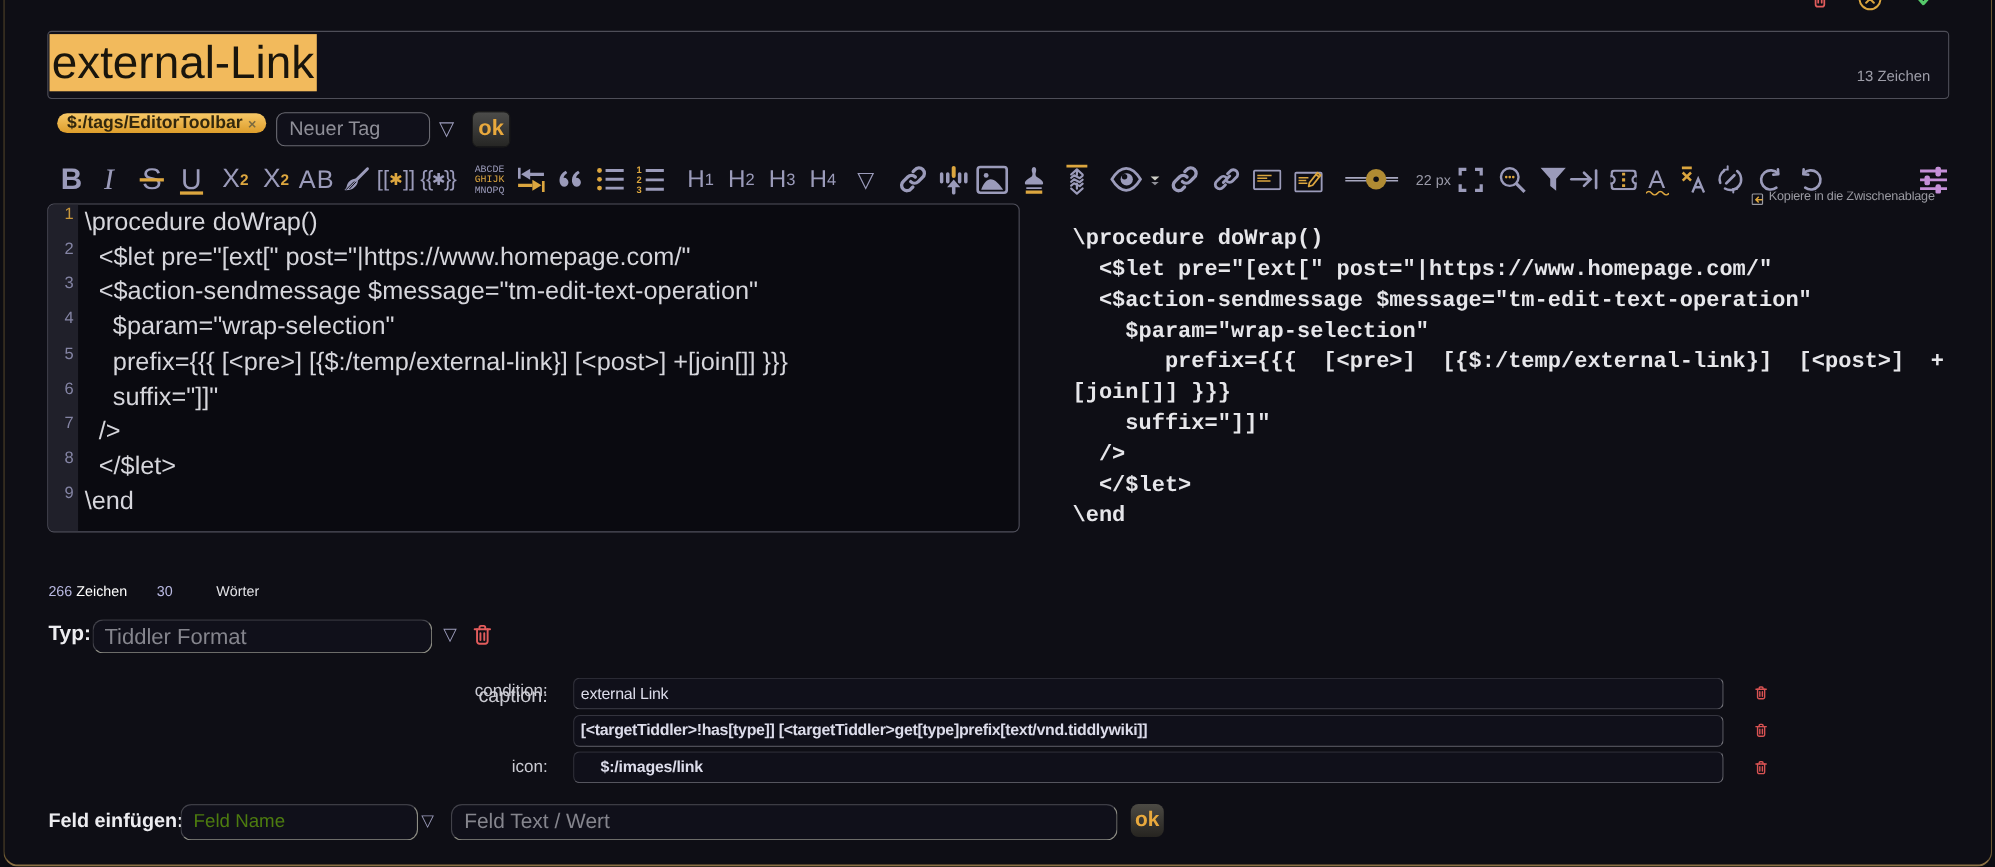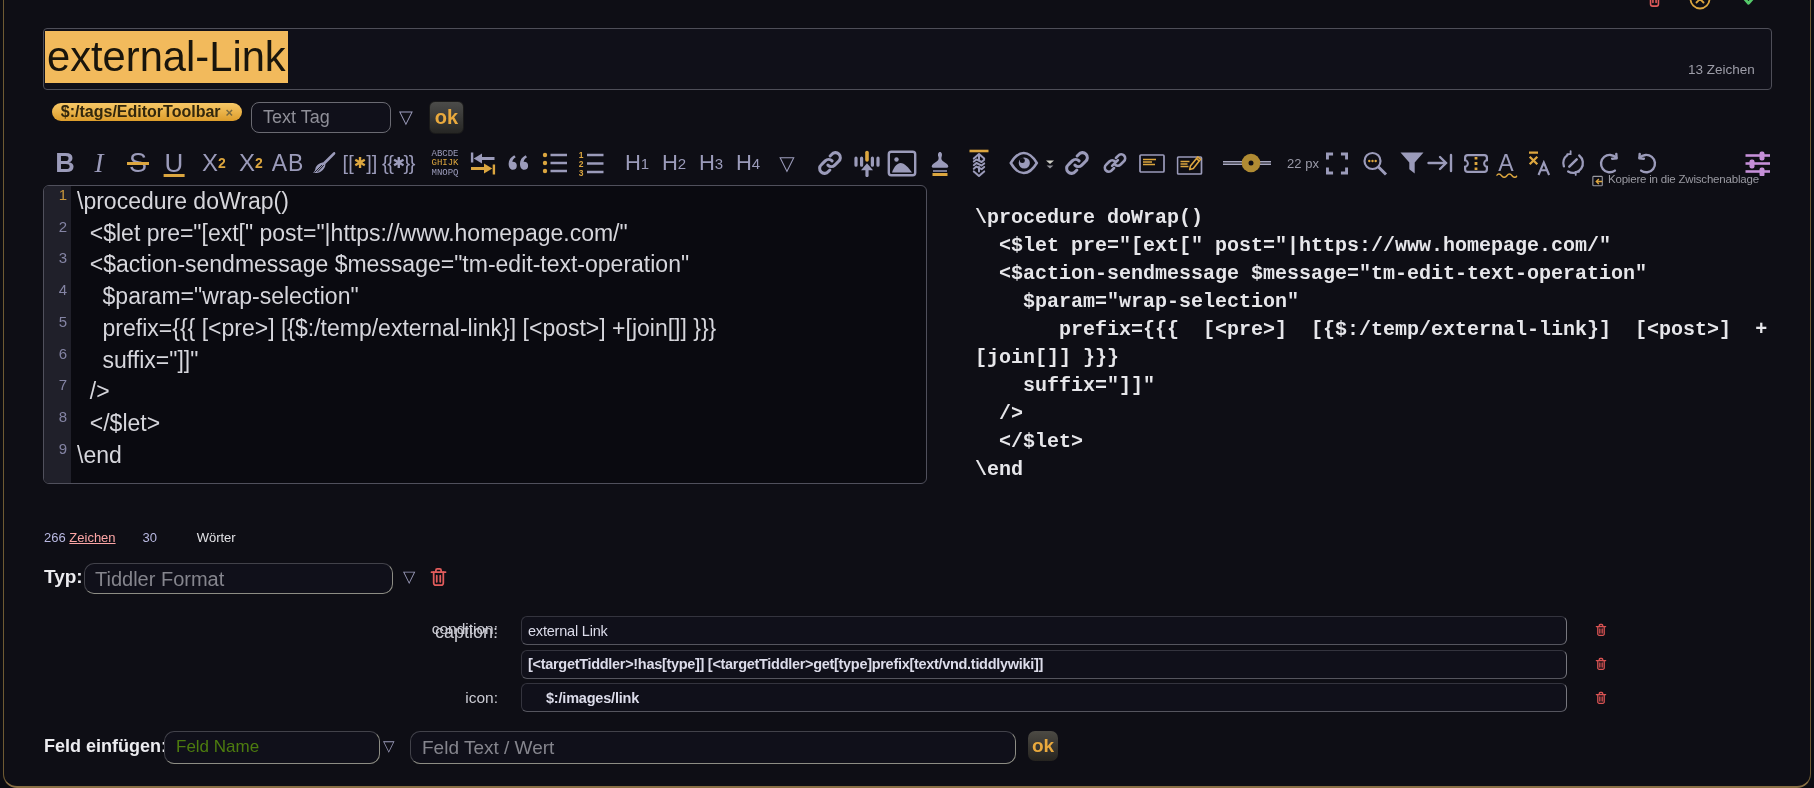--- a/index.html
+++ b/index.html
@@ -42,21 +42,21 @@
   <span style="font-size:41.7px;color:#19150c;line-height:52px;display:block;">external-Link</span>
 </div>
 <div class="abs" style="left:1688px;top:62px;font-size:13.5px;color:#9d9da8;">13 Zeichen</div>
 
 <div class="abs" style="left:52px;top:103px;width:190px;height:18px;border-radius:15px;
      background:linear-gradient(#f7c867,#dd9d2b);display:flex;align-items:center;justify-content:center;font-weight:bold;">
   <span style="font-size:16px;color:#32270d;">$:/tags/EditorToolbar</span>
   <span style="font-size:13px;color:#7a6a40;margin-left:5px;">×</span>
 </div>
 <div class="input" style="left:251px;top:102px;width:138px;height:29px;border-radius:8px;border-color:#6a6a72;"></div>
-<div class="abs" style="left:263px;top:107px;font-size:18px;color:#8f8f98;">Text Tag</div>
+<div class="abs" style="left:263px;top:107px;font-size:18px;color:#8f8f98;">Neuer Tag</div>
 <div class="abs" style="left:399px;top:106px;font-size:18px;color:#9b9bba;">▽</div>
 <div class="abs" style="left:429px;top:101px;width:33px;height:31px;border-radius:6px;
      background:linear-gradient(#4c4c4a,#262624);border:1px solid #1a1a1a;
      display:flex;align-items:center;justify-content:center;">
   <span style="font-size:20px;color:#e9a93d;font-weight:bold;">ok</span>
 </div>
 
 <div class="ic" style="left:65px;font-weight:bold;font-size:27px;">B</div>
 <div class="ic" style="left:99px;font-style:italic;font-size:27px;font-family:'Liberation Serif',serif;">I</div>
 <div class="ic" style="left:138px;font-size:27px;">S<span style="position:absolute;left:-2px;right:-2px;top:14px;height:2.5px;background:#dca63f;"></span></div>
@@ -347,21 +347,21 @@
 <div class="abs" style="left:1592px;top:174px;width:170px;height:13px;overflow:hidden;">
   <div style="display:flex;align-items:flex-start;gap:4px;">
   <svg width="12" height="13" viewBox="0 0 14 14" style="margin-top:1px;">
         <rect x="1" y="1" width="11" height="11" rx="1" fill="none" stroke="#9a9aa2" stroke-width="1.3"></rect>
         <path d="M12 7H5M8 4L5 7l3 3" stroke="#dca63f" stroke-width="1.6" fill="none"></path>
       </svg>
   <span style="font-size:11.5px;letter-spacing:-0.2px;color:#9a9aa2;white-space:nowrap;position:relative;top:-1px;">Kopiere in die Zwischenablage</span>
     </div>
   </div>
 
-<div class="abs" style="left:44px;top:530px;font-size:13px;"><span style="color:#b9b9e2;">266</span> <span style="color:#fca5a5;text-decoration:underline;">Zeichen</span><span style="margin-left:27px;color:#b9b9e2;">30</span> <span style="color:#e2e2e6;margin-left:36px;">Wörter</span></div>
+<div class="abs" style="left:44px;top:530px;font-size:13px;"><span style="color:#b9b9e2;">266</span> <span style="color:#ffffff;">Zeichen</span><span style="margin-left:27px;color:#b9b9e2;">30</span> <span style="color:#e2e2e6;margin-left:36px;">Wörter</span></div>
 
 <div class="abs" style="left:44px;top:566px;font-size:19px;font-weight:bold;color:#ececf0;">Typ:</div>
 <div class="input" style="left:84px;top:563px;width:307px;height:29px;border-radius:10px;border-color:#42424a;border-bottom-color:#8d8d84;border-right-color:#8d8d84;"></div>
 <div class="abs" style="left:95px;top:568px;font-size:20px;color:#85858d;">Tiddler Format</div>
 <div class="abs" style="left:403px;top:567px;font-size:16px;color:#9b9bba;">▽</div>
 <div class="abs" style="left:428px;top:565px;">
 <svg width="21" height="23" viewBox="0 0 24 24" fill="none" stroke="#e25c5c" stroke-width="2" stroke-linecap="round">
       <path d="M4 7h16"></path>
       <path d="M6.5 7l0 12.5a2.4 2.4 0 0 0 2.4 2.4h6.2a2.4 2.4 0 0 0 2.4-2.4V7"></path>
       <path d="M10 11v7M14 11v7"></path>

